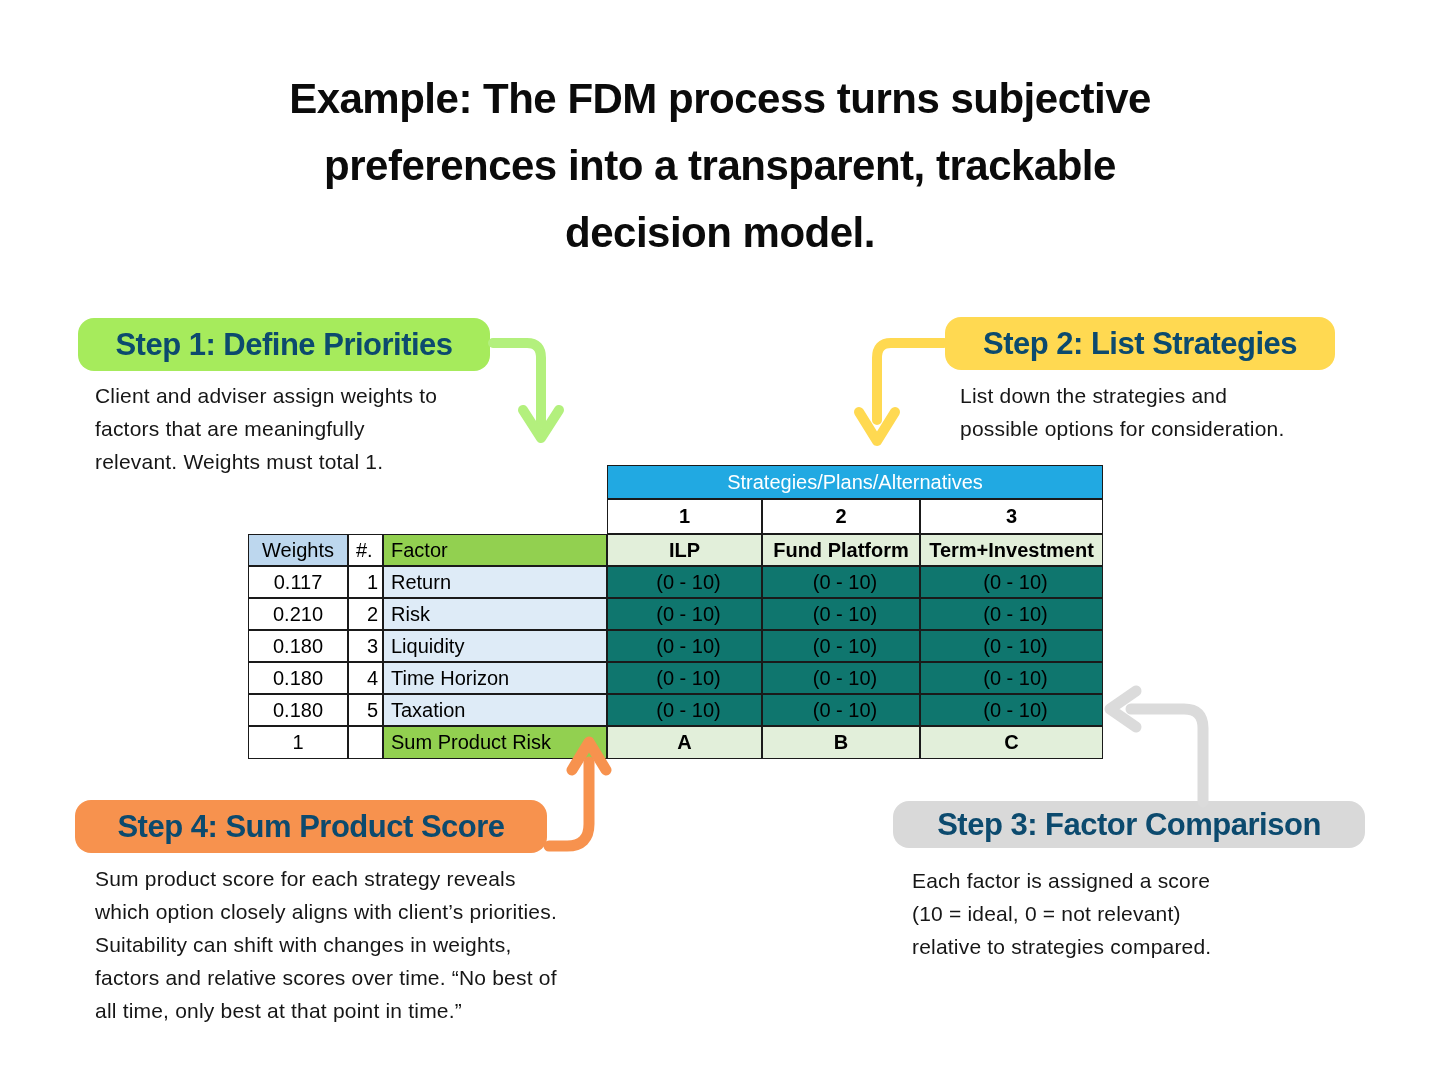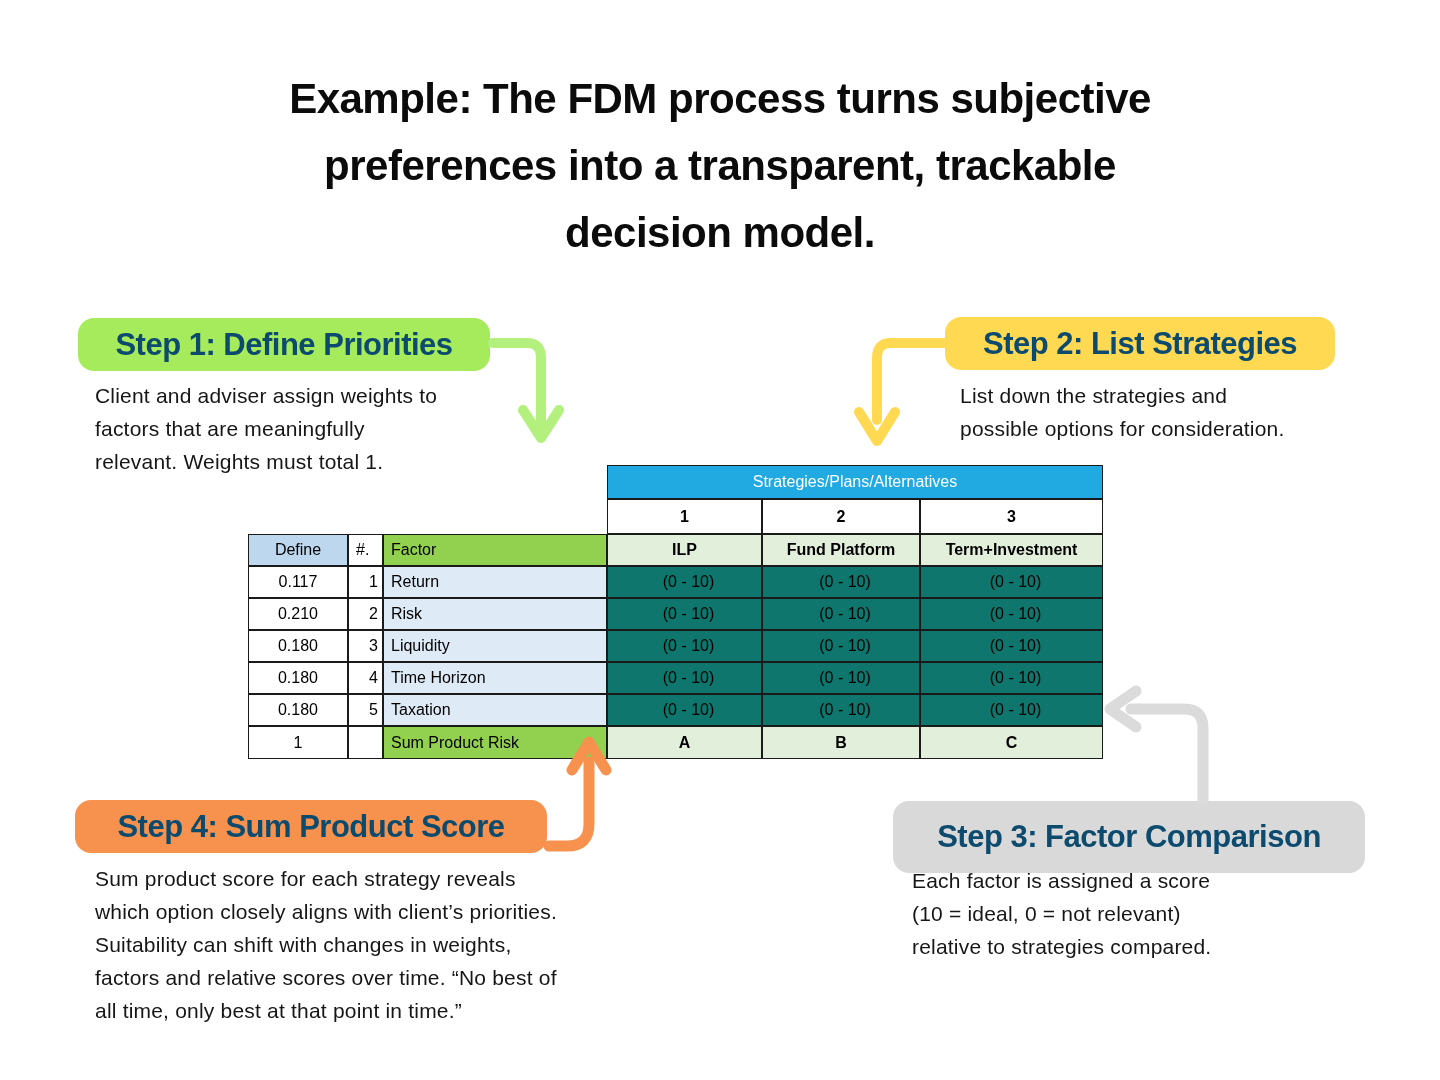--- a/index.html
+++ b/index.html
@@ -14,41 +14,41 @@
     letter-spacing:-0.5px;white-space:pre-line;color:#0b0b0b;
   }
   
   .badge{
     position:absolute;display:flex;align-items:center;justify-content:center;
     border-radius:16px;font-weight:900;font-size:31px;letter-spacing:-0.5px;color:#0c4a6e;
     white-space:nowrap;
   }
   .badge1{left:78px;top:305px;width:412px;height:53px;background:#A6EB5C;}
   .badge2{left:945px;top:304px;width:390px;height:53px;background:#FFD951;}
-  .badge3{left:893px;top:788px;width:472px;height:72px;background:#D9D9D9;}
+  .badge3{left:893px;top:788px;width:472px;height:47px;background:#D9D9D9;}
   .badge4{left:75px;top:787px;width:472px;height:53px;background:#F7924E;}
   
   .desc{
     position:absolute;margin:0;font-size:21px;line-height:33px;color:#161616;
     white-space:pre-line;letter-spacing:0.2px;
   }
   .desc1{left:95px;top:366px;}
   .desc2{left:960px;top:366px;}
   .desc3{left:912px;top:851px;}
   .desc4{left:95px;top:849px;}
   
   .arrows{position:absolute;left:0;top:0;width:1440px;height:1080px;pointer-events:none;}
   .arrows path{fill:none;stroke-linecap:round;stroke-linejoin:round;}
   
   .fdm-table{
     position:absolute;left:248px;top:452px;width:855px;height:294px;
     display:grid;
     grid-template-columns:100px 35px 224px 155px 158px 183px;
     grid-template-rows:34px 35px 32px 32px 32px 32px 32px 32px 33px;
-    font-size:16px;color:#000;
+    font-size:20px;color:#000;
   }
   .c{
     border:1px solid #1a1a1a;background:#fff;
     display:flex;align-items:center;justify-content:center;
     overflow:hidden;white-space:nowrap;
   }
   .c.left{justify-content:flex-start;padding-left:7px;}
   .c.right{justify-content:flex-end;padding-right:4px;}
   .blue{background:#21A9E2;color:#ffffff;}
   .green{background:#92D050;}
@@ -96,21 +96,21 @@
 all time, only best at that point in time.”</p>
 
   <div class="fdm-table">
 
     <div class="c blue" style="grid-area:1/4/2/7">Strategies/Plans/Alternatives</div>
 
     <div class="c sb" style="grid-area:2/4">1</div>
     <div class="c sb" style="grid-area:2/5">2</div>
     <div class="c sb" style="grid-area:2/6">3</div>
 
-    <div class="c lblue" style="grid-area:3/1">Define</div>
+    <div class="c lblue" style="grid-area:3/1">Weights</div>
     <div class="c left" style="grid-area:3/2">#.</div>
     <div class="c green left" style="grid-area:3/3">Factor</div>
     <div class="c pgreen sb" style="grid-area:3/4">ILP</div>
     <div class="c pgreen sb" style="grid-area:3/5">Fund Platform</div>
     <div class="c pgreen sb" style="grid-area:3/6">Term+Investment</div>
 
     <div class="c" style="grid-area:4/1">0.117</div>
     <div class="c right" style="grid-area:4/2">1</div>
     <div class="c pblue left" style="grid-area:4/3">Return</div>
     <div class="c pgray" style="grid-area:4/4">(0 - 10)</div>

